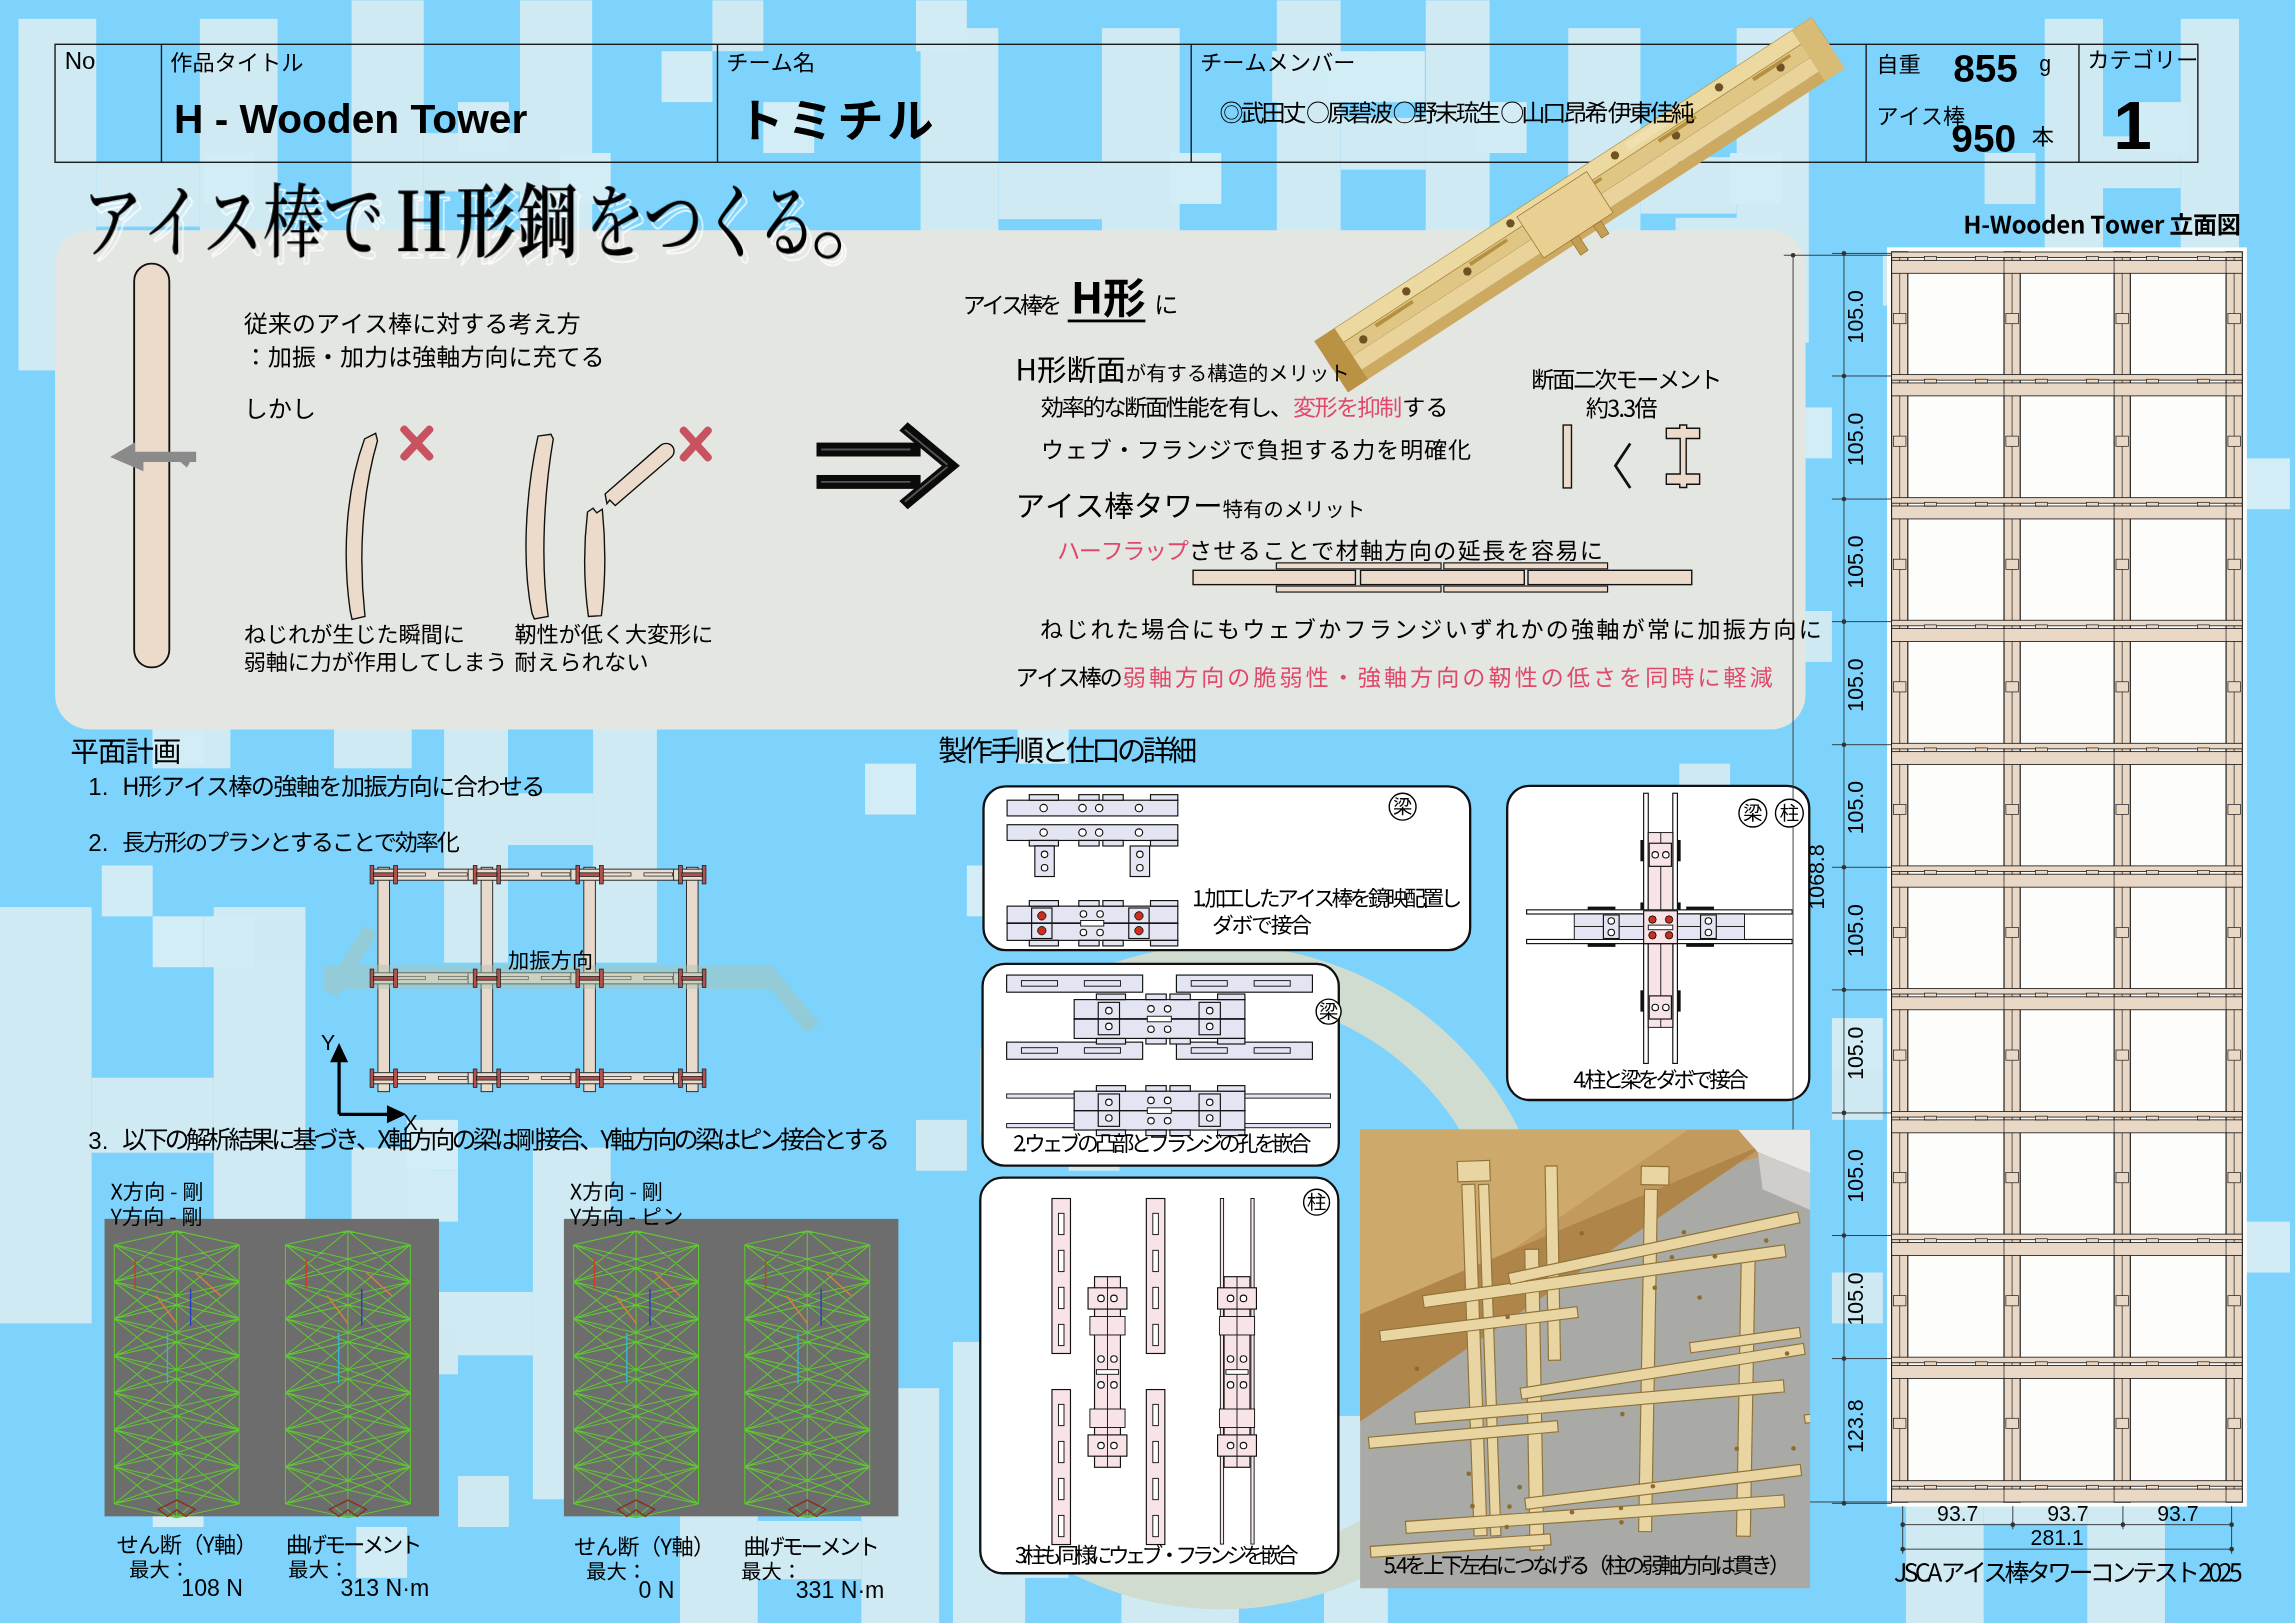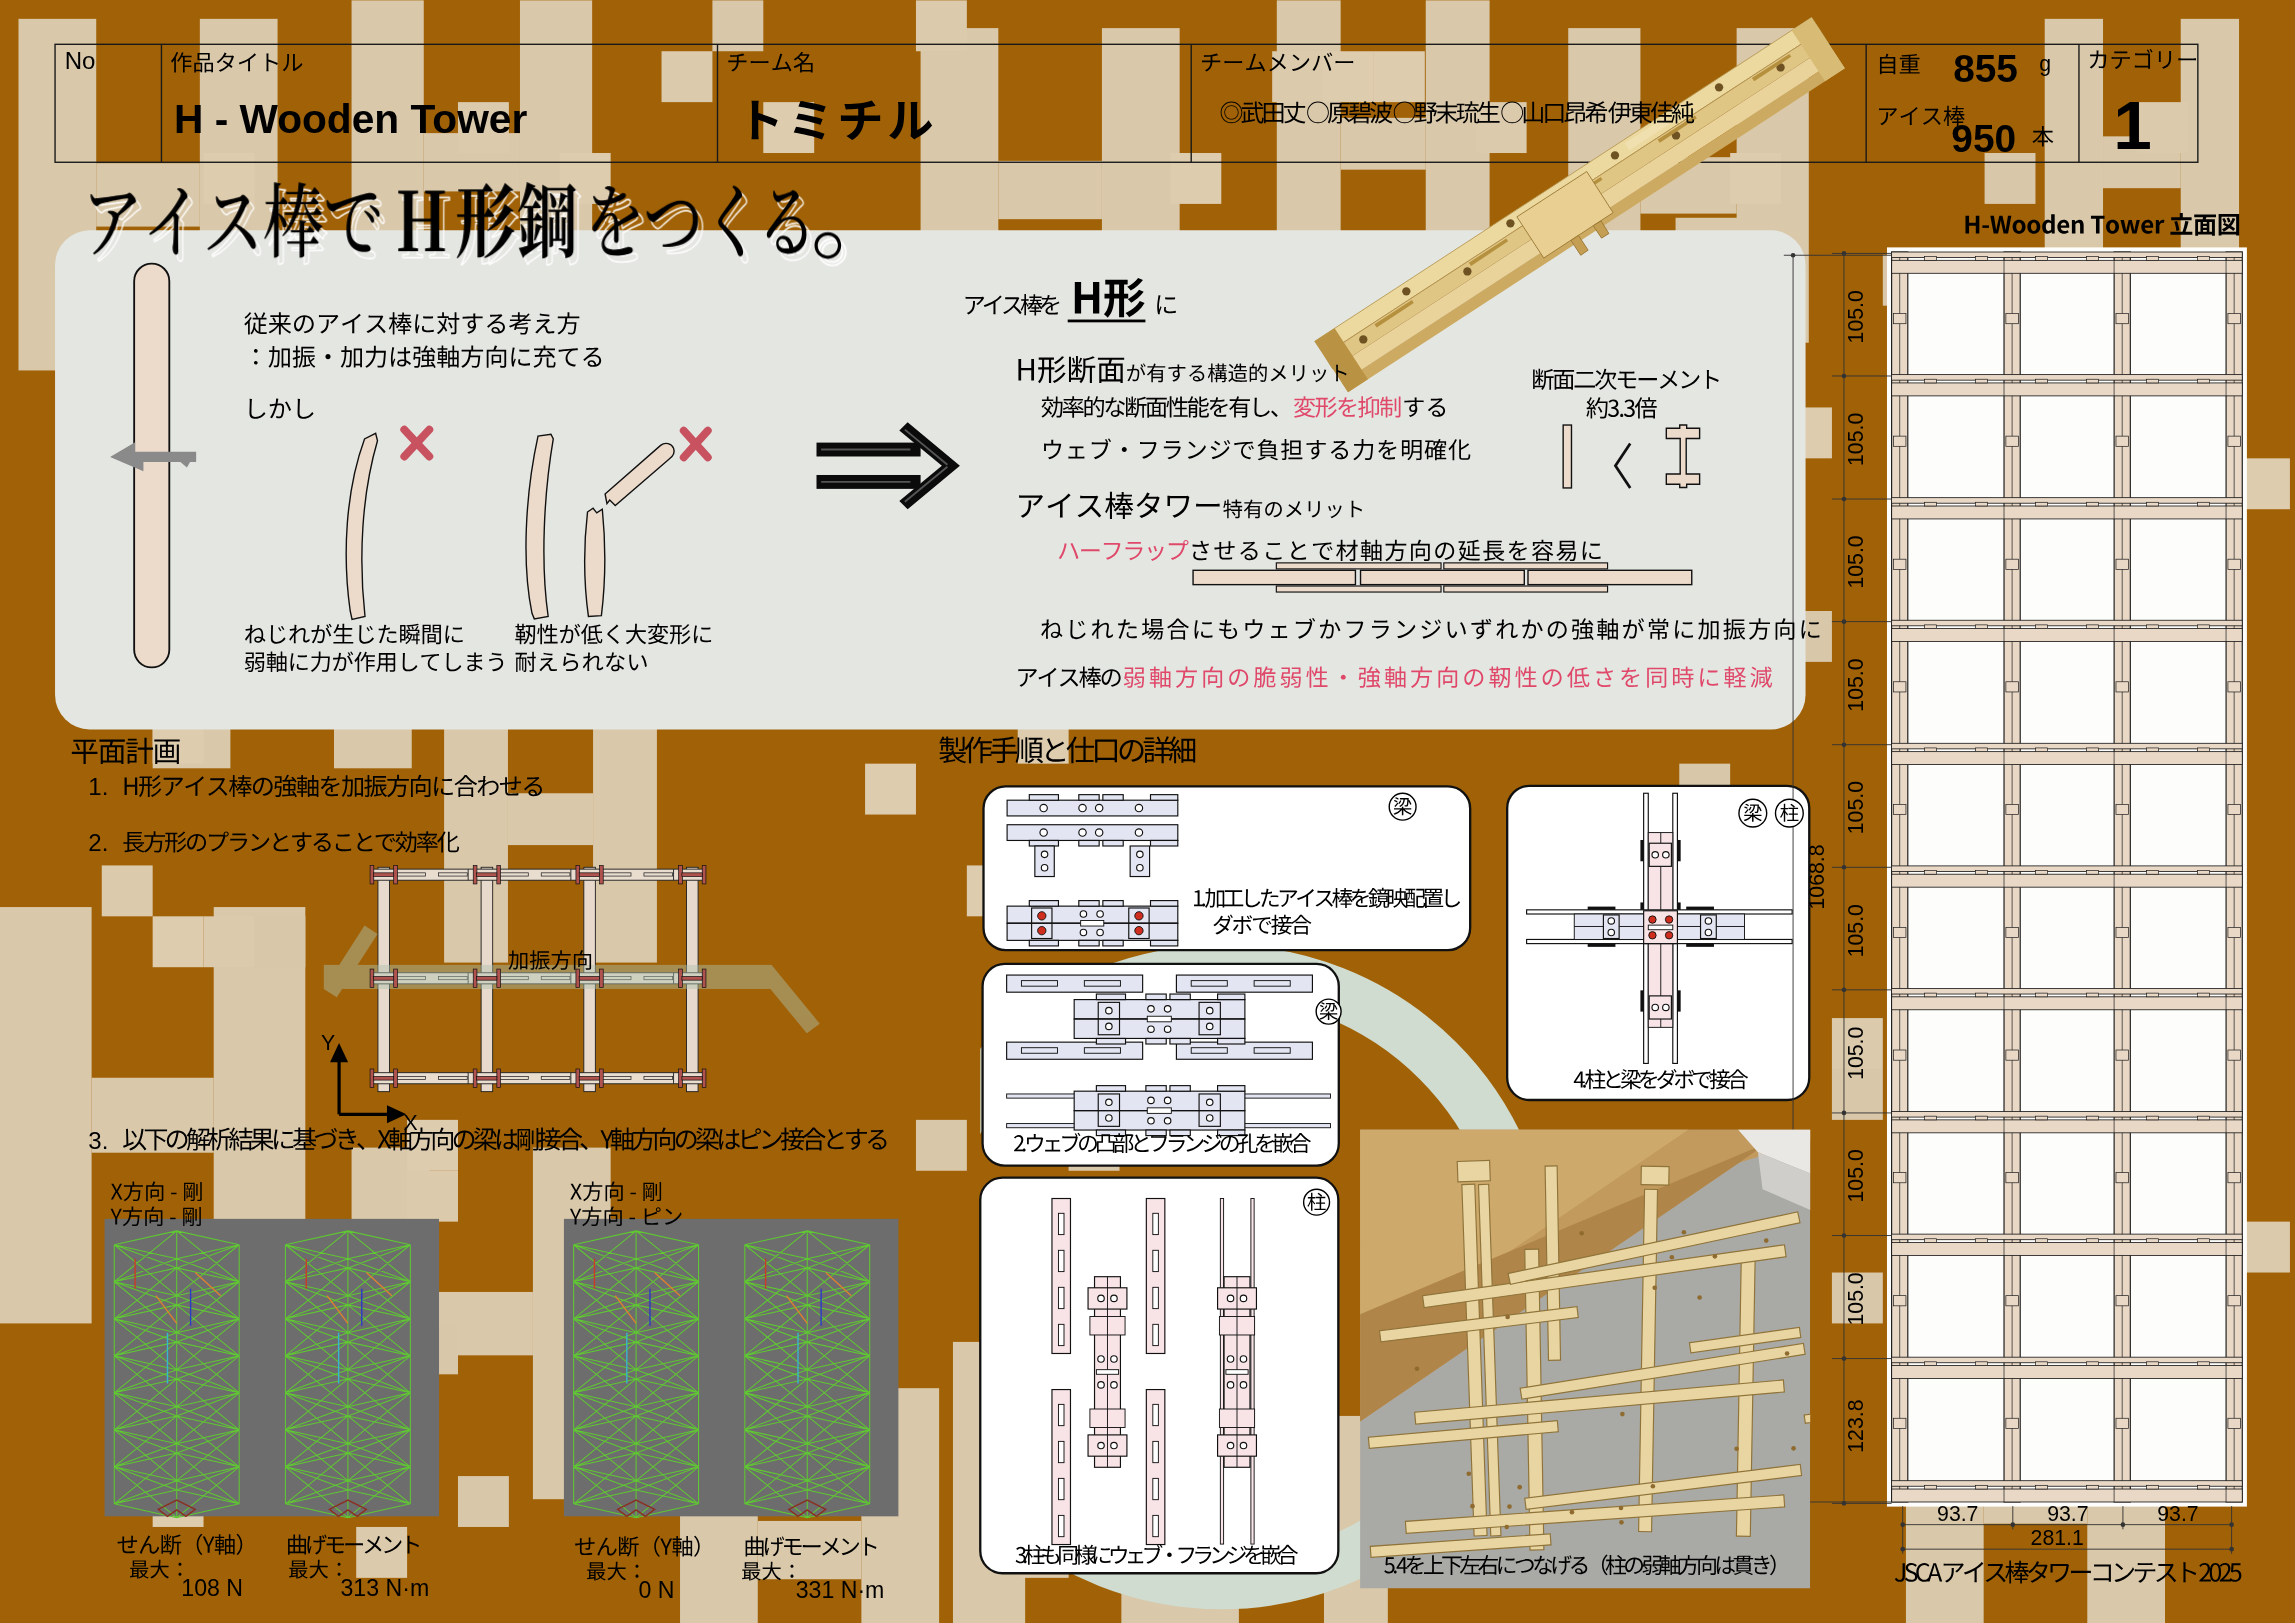--- a/index.html
+++ b/index.html
@@ -1,12 +1,12 @@
 <!DOCTYPE html>
-<html style="font-size:7.4px"><head><meta charset="utf-8"><style>html,body{margin:0;padding:0;background:#fff;}#page{position:relative;width:2295px;height:1624px;background:#a16207;overflow:hidden;font-family:"Liberation Sans",sans-serif;}</style></head><body>
+<html style="font-size:7.4px"><head><meta charset="utf-8"><style>html,body{margin:0;padding:0;background:#fff;}#page{position:relative;width:2295px;height:1624px;background:#7dd3fc;overflow:hidden;font-family:"Liberation Sans",sans-serif;}</style></head><body>
 <div id="page"><svg width="2295" height="1624" viewBox="0 0 4961 3509">
       <defs>
         <path id="s0" d="M526 828C476 681 395 536 305 442C322 430 351 404 363 391C414 447 463 520 506 601H575V-79H651V164H952V235H651V387H939V456H651V601H962V673H542C563 717 582 763 598 809ZM285 836C229 684 135 534 36 437C50 420 72 379 80 362C114 397 147 437 179 481V-78H254V599C293 667 329 741 357 814Z"></path>
         <path id="s1" d="M302 726H701V536H302ZM229 797V464H778V797ZM83 357V-80H155V-26H364V-71H439V357ZM155 47V286H364V47ZM549 357V-80H621V-26H849V-74H925V357ZM621 47V286H849V47Z"></path>
         <path id="s2" d="M536 785 445 814C439 788 423 753 413 735C366 644 264 494 92 387L159 335C271 412 360 510 424 600H762C742 518 691 410 626 323C556 372 481 420 415 458L361 403C425 363 501 311 573 259C483 162 355 70 186 18L258 -44C427 19 550 111 639 210C680 177 718 146 748 119L807 188C775 214 735 245 693 276C769 378 823 495 849 587C855 603 864 627 873 641L807 681C790 674 768 671 741 671H470L491 707C501 725 519 759 536 785Z"></path>
         <path id="s3" d="M86 361 126 283C265 326 402 386 507 446V76C507 38 504 -12 501 -31H599C595 -11 593 38 593 76V498C695 566 787 642 863 721L796 783C727 700 627 613 523 548C412 478 259 408 86 361Z"></path>
         <path id="s4" d="M337 88C337 51 335 2 330 -30H427C423 3 421 57 421 88L420 418C531 383 704 316 813 257L847 342C742 395 552 467 420 507V670C420 700 424 743 427 774H329C335 743 337 698 337 670C337 586 337 144 337 88Z"></path>
         <path id="s5" d="M524 21 577 -23C584 -17 595 -9 611 0C727 57 866 160 952 277L905 345C828 232 705 141 613 99C613 130 613 613 613 676C613 714 616 742 617 750H525C526 742 530 714 530 676C530 613 530 123 530 77C530 57 528 37 524 21ZM66 26 141 -24C225 45 289 143 319 250C346 350 350 564 350 675C350 705 354 735 355 747H263C267 726 270 704 270 674C270 563 269 363 240 272C210 175 150 86 66 26Z"></path>
         <path id="s6" d="M88 457V374C112 376 146 378 178 378H475C463 199 380 87 222 14L301 -41C473 59 546 191 557 378H836C861 378 891 376 913 374V457C892 455 856 453 834 453H558V645C630 656 707 671 757 684C771 688 791 693 813 699L760 768C711 747 593 723 502 710C394 696 242 692 166 695L186 621C263 622 376 625 477 635V453H176C146 453 111 455 88 457Z"></path>
         <path id="s7" d="M102 433V335C133 338 186 340 241 340C316 340 715 340 790 340C835 340 877 336 897 335V433C875 431 839 428 789 428C715 428 315 428 241 428C185 428 132 431 102 433Z"></path>

